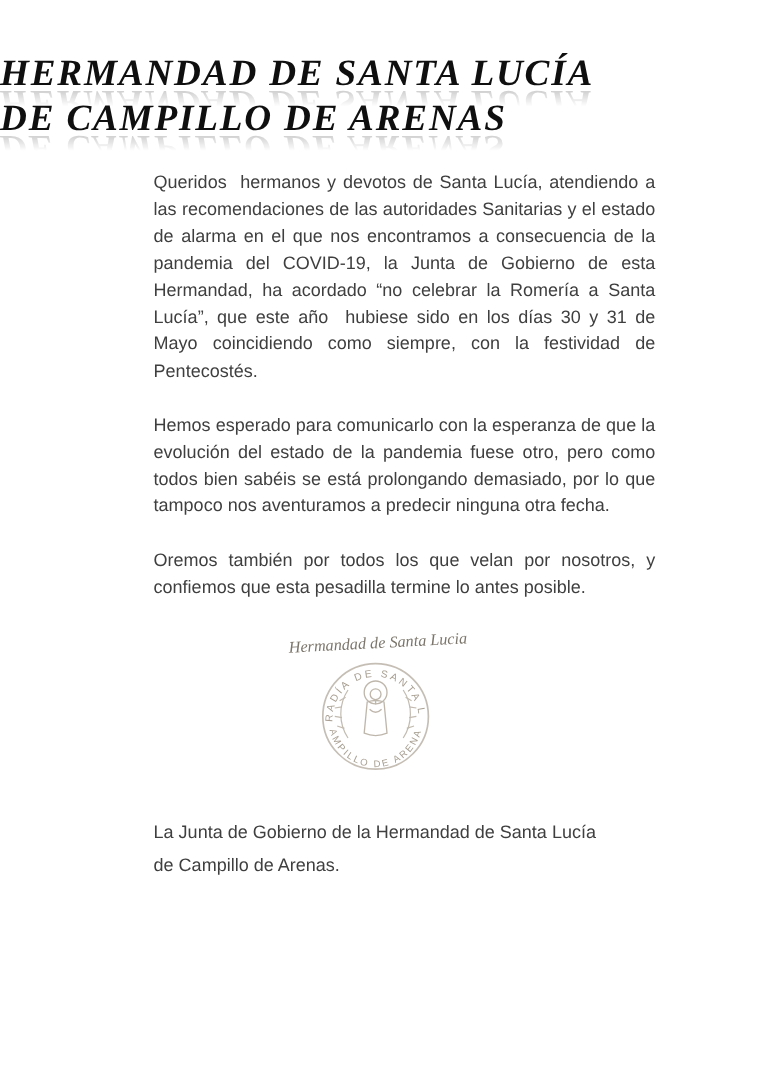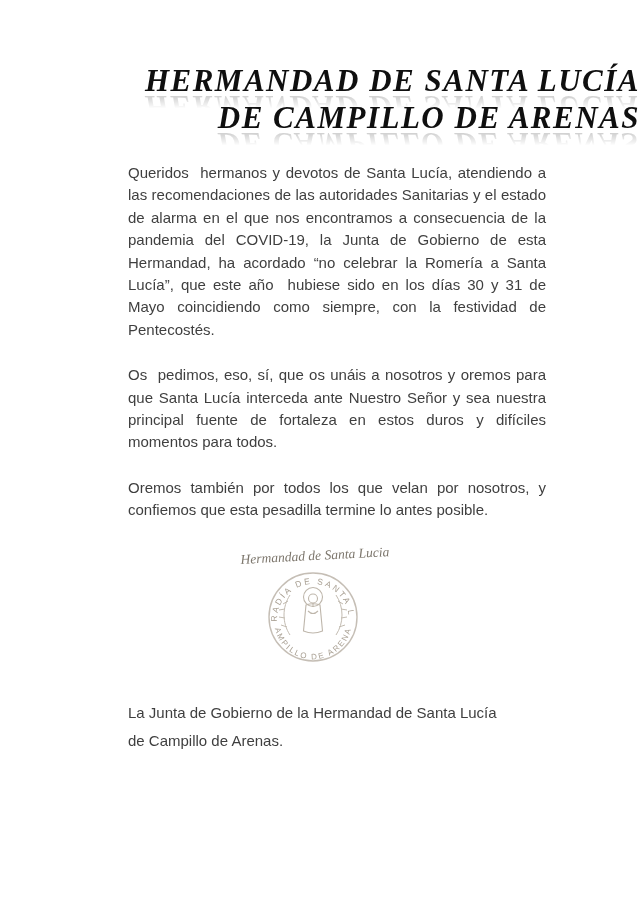--- a/index.html
+++ b/index.html
@@ -7,22 +7,22 @@
     position: relative;
     width: 640px;
     height: 905px;
     background: #ffffff;
     overflow: hidden;
     font-family: "Liberation Sans", sans-serif;
   }
 
   
   .title-block {
-    padding-top: 64px;
-    text-align: right;
+    padding-top: 44px;
+    text-align: left;
   }
   .title-line {
     position: relative;
     height: 37px;
     line-height: 34px;
   }
   .title-text {
     display: block;
     font-family: "Liberation Serif", "DejaVu Serif", serif;
     font-style: italic;
@@ -86,21 +86,21 @@
       <span class="title-text title-refl" aria-hidden="true">HERMANDAD DE SANTA LUCÍA</span>
     </div>
     <div class="title-line">
       <span class="title-text">DE CAMPILLO DE ARENAS</span>
       <span class="title-text title-refl" aria-hidden="true">DE CAMPILLO DE ARENAS</span>
     </div>
   </div>
 
   <div class="letter-body">
     <p>Queridos  hermanos y devotos de Santa Lucía, atendiendo a las recomendaciones de las autoridades Sanitarias y el estado de alarma en el que nos encontramos a consecuencia de la pandemia del COVID-19, la Junta de Gobierno de esta Hermandad, ha acordado “no celebrar la Romería a Santa Lucía”, que este año  hubiese sido en los días 30 y 31 de Mayo coincidiendo como siempre, con la festividad de Pentecostés.</p>
-    <p>Os  pedimos, eso, sí, que os unáis a nosotros y oremos para  que Santa Lucía interceda ante Nuestro Señor y sea nuestra principal fuente de fortaleza en estos duros y difíciles momentos para todos.</p>
+    <p>Hemos esperado para comunicarlo con la esperanza de que la evolución del estado de la pandemia fuese otro, pero como todos bien sabéis se está prolongando demasiado, por lo que tampoco nos aventuramos a predecir ninguna otra fecha.</p>
     <p>Oremos también por todos los que velan por nosotros, y confiemos que esta pesadilla termine lo antes posible.</p>
   </div>
 
   <div class="seal-wrap">
     <svg width="190" height="136" viewBox="0 0 190 136">
       <defs>
         <path id="arcTop" d="M 59,75 A 36,36 0 1 1 131,75" fill="none"></path>
         <path id="arcBottom" d="M 57.5,86 A 39,39 0 0 0 132.5,86" fill="none"></path>
       </defs>
 

